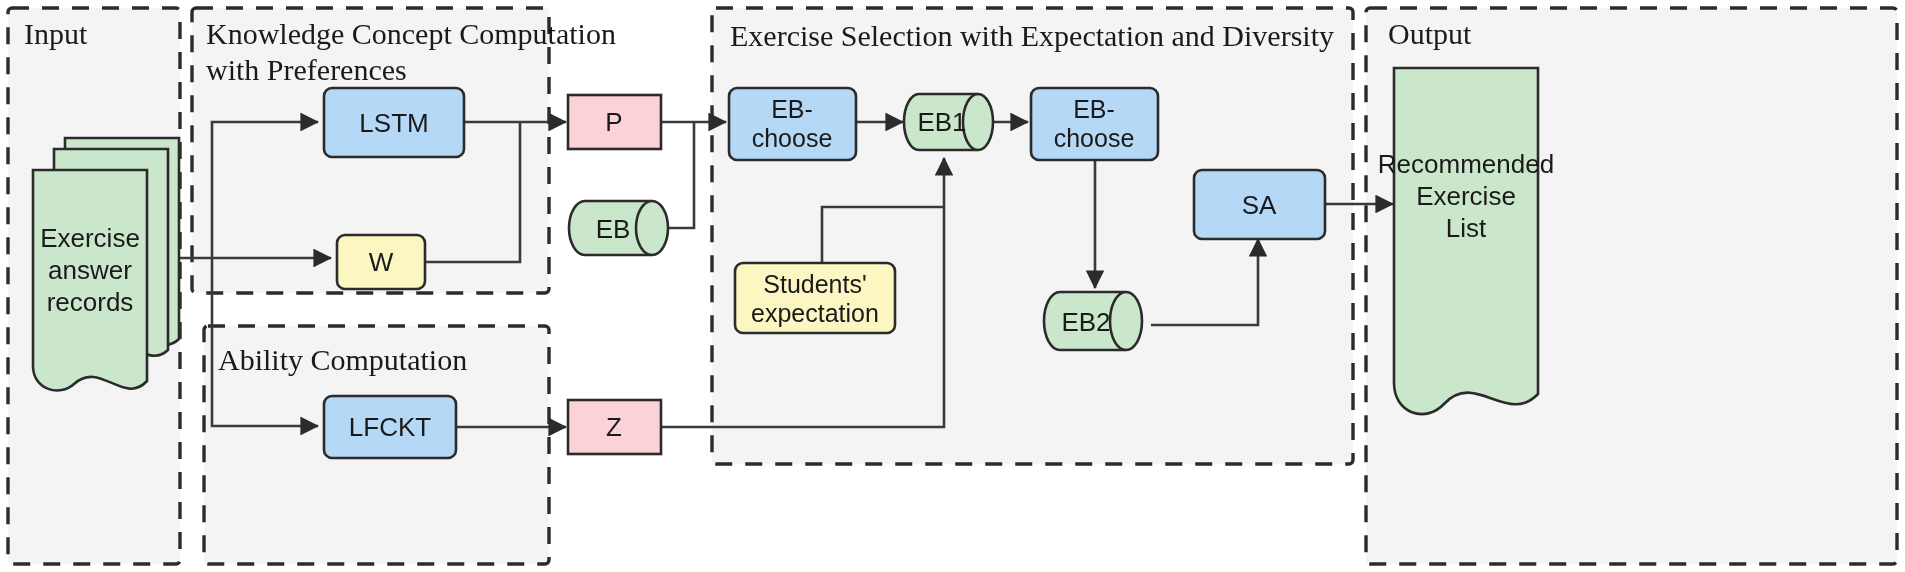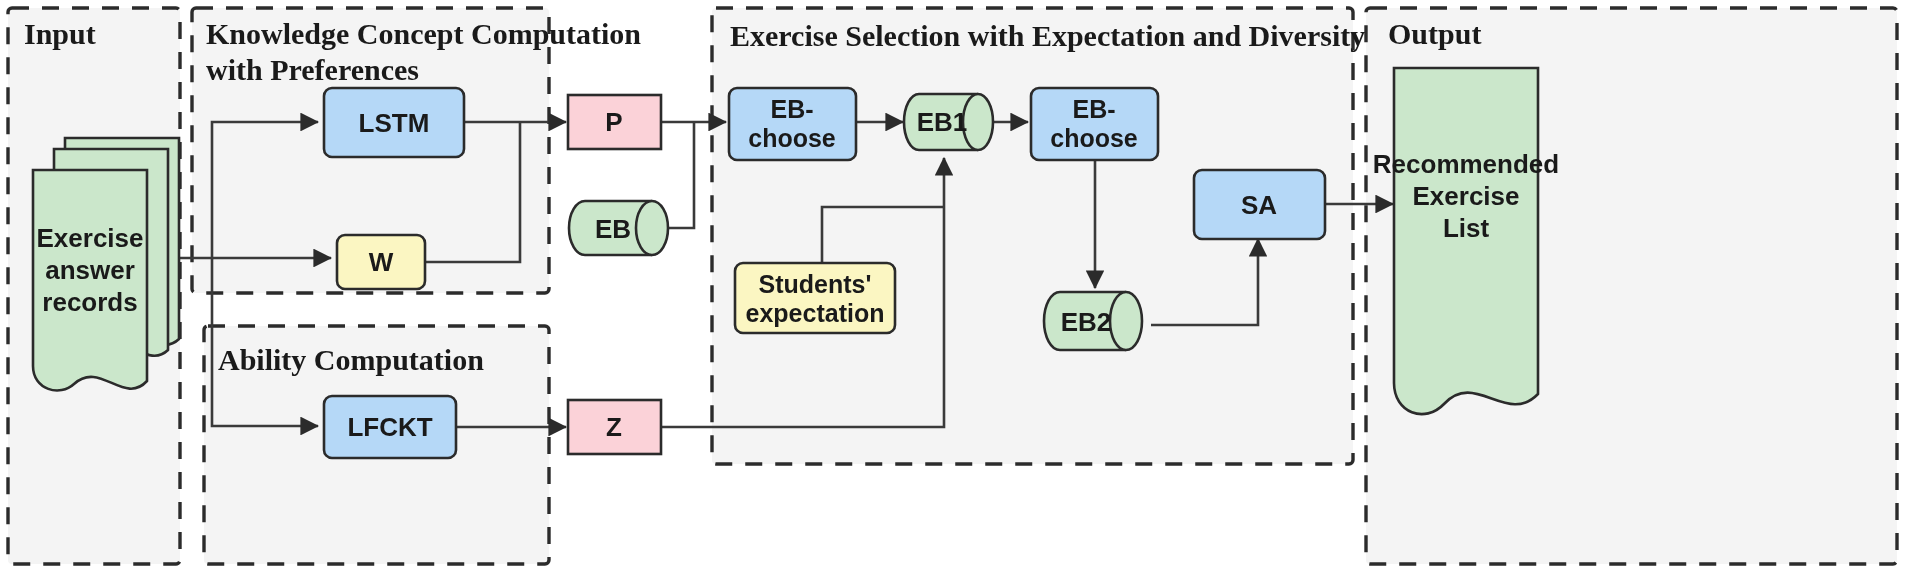--- a/index.html
+++ b/index.html
@@ -1,17 +1,17 @@
 <!DOCTYPE html>
 <html><head>
 <meta charset="utf-8">
 <style>
   html,body{margin:0;padding:0;background:#ffffff;}
   body{font-family:"Liberation Sans", sans-serif;}
-  #stage{position:relative;width:1905px;height:572px;background:#ffffff;overflow:hidden;font-weight:bold;}
+  #stage{position:relative;width:1905px;height:572px;background:#ffffff;overflow:hidden;}
   svg{display:block;}
   .grp-title{font-family:"Liberation Serif", serif;font-size:30px;fill:#1a1a1a;}
   .node-label{font-family:"Liberation Sans", sans-serif;font-size:26px;fill:#1a1a1a;text-anchor:middle;}
   .node-label.small{font-size:25px;}
   .grp-bg{fill:#f4f4f4;stroke:#2b2b2b;stroke-width:3.4;stroke-dasharray:17 13;}
   .edge{stroke:#3a3a3a;stroke-width:2.6;fill:none;}
   .shape{stroke:#2b2b2b;stroke-width:2.6;}
 </style>
 </head>
 <body>

